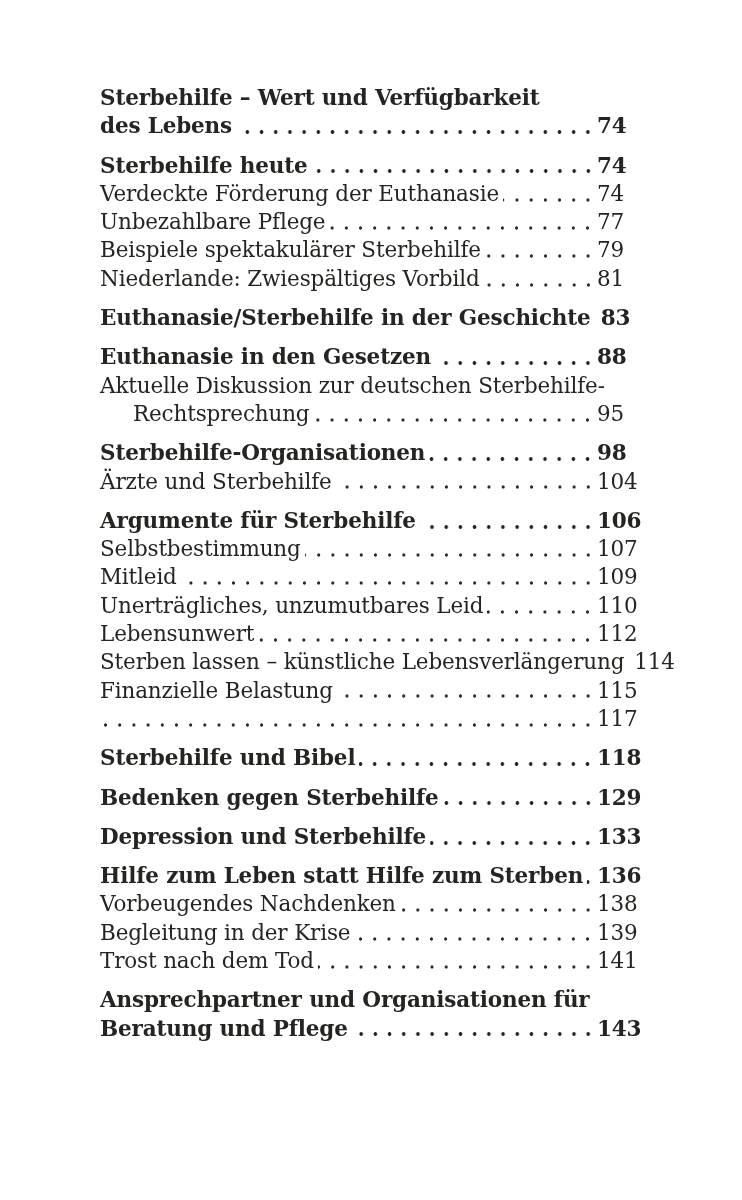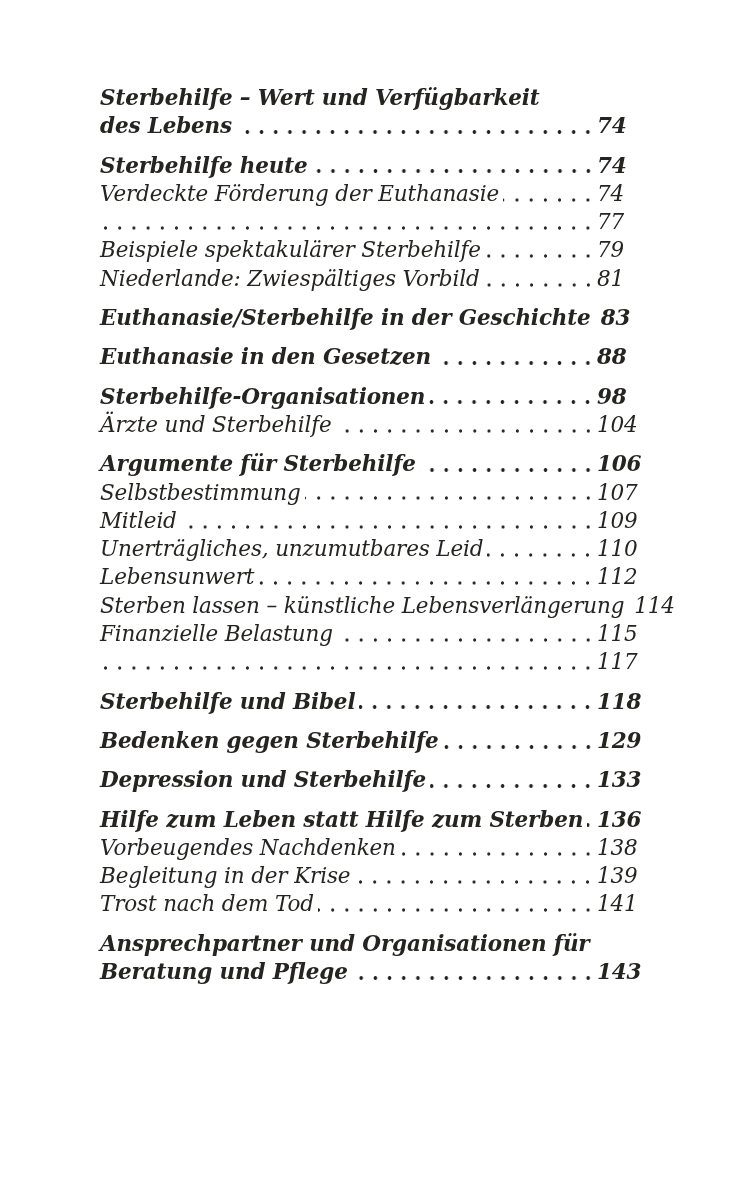--- a/index.html
+++ b/index.html
@@ -9,21 +9,20 @@
     background: #ffffff;
     font-family: "DejaVu Serif", "Liberation Serif", serif;
     color: #262420;
     overflow: hidden;
   }
   .page {
     position: relative;
     width: 742px;
     height: 1015px;
     background: #ffffff;
-    font-style: italic;
   }
   .toc {
     position: absolute;
     left: 100px;
     top: 84px;
     width: 537px;
   }
   .entry { }
   .entry.gap { margin-top: 11px; }
   .row {
@@ -79,20 +78,21 @@
       </div>
       <div class="entry sub">
         <div class="row">
           <span class="title">Verdeckte Förderung der Euthanasie</span>
           <span class="leader"></span>
           <span class="pagenum">74</span>
         </div>
       </div>
       <div class="entry sub">
         <div class="row">
+          <span class="title">Unbezahlbare Pflege</span>
           <span class="leader"></span>
           <span class="pagenum">77</span>
         </div>
       </div>
       <div class="entry sub">
         <div class="row">
           <span class="title">Beispiele spektakulärer Sterbehilfe</span>
           <span class="leader"></span>
           <span class="pagenum">79</span>
         </div>
@@ -109,20 +109,30 @@
           <span class="title">Euthanasie/Sterbehilfe in der Geschichte</span>
           <span class="leader"></span>
           <span class="pagenum">83</span>
         </div>
       </div>
       <div class="entry heading gap">
         <div class="row">
           <span class="title">Euthanasie in den Gesetzen</span>
           <span class="leader"></span>
           <span class="pagenum">88</span>
+        </div>
+      </div>
+      <div class="entry sub">
+        <div class="row">
+          <span class="title">Aktuelle Diskussion zur deutschen Sterbehilfe-</span>
+        </div>
+        <div class="row indent">
+          <span class="title">Rechtsprechung</span>
+          <span class="leader"></span>
+          <span class="pagenum">95</span>
         </div>
       </div>
       <div class="entry heading gap">
         <div class="row">
           <span class="title">Sterbehilfe-Organisationen</span>
           <span class="leader"></span>
           <span class="pagenum">98</span>
         </div>
       </div>
       <div class="entry sub">

